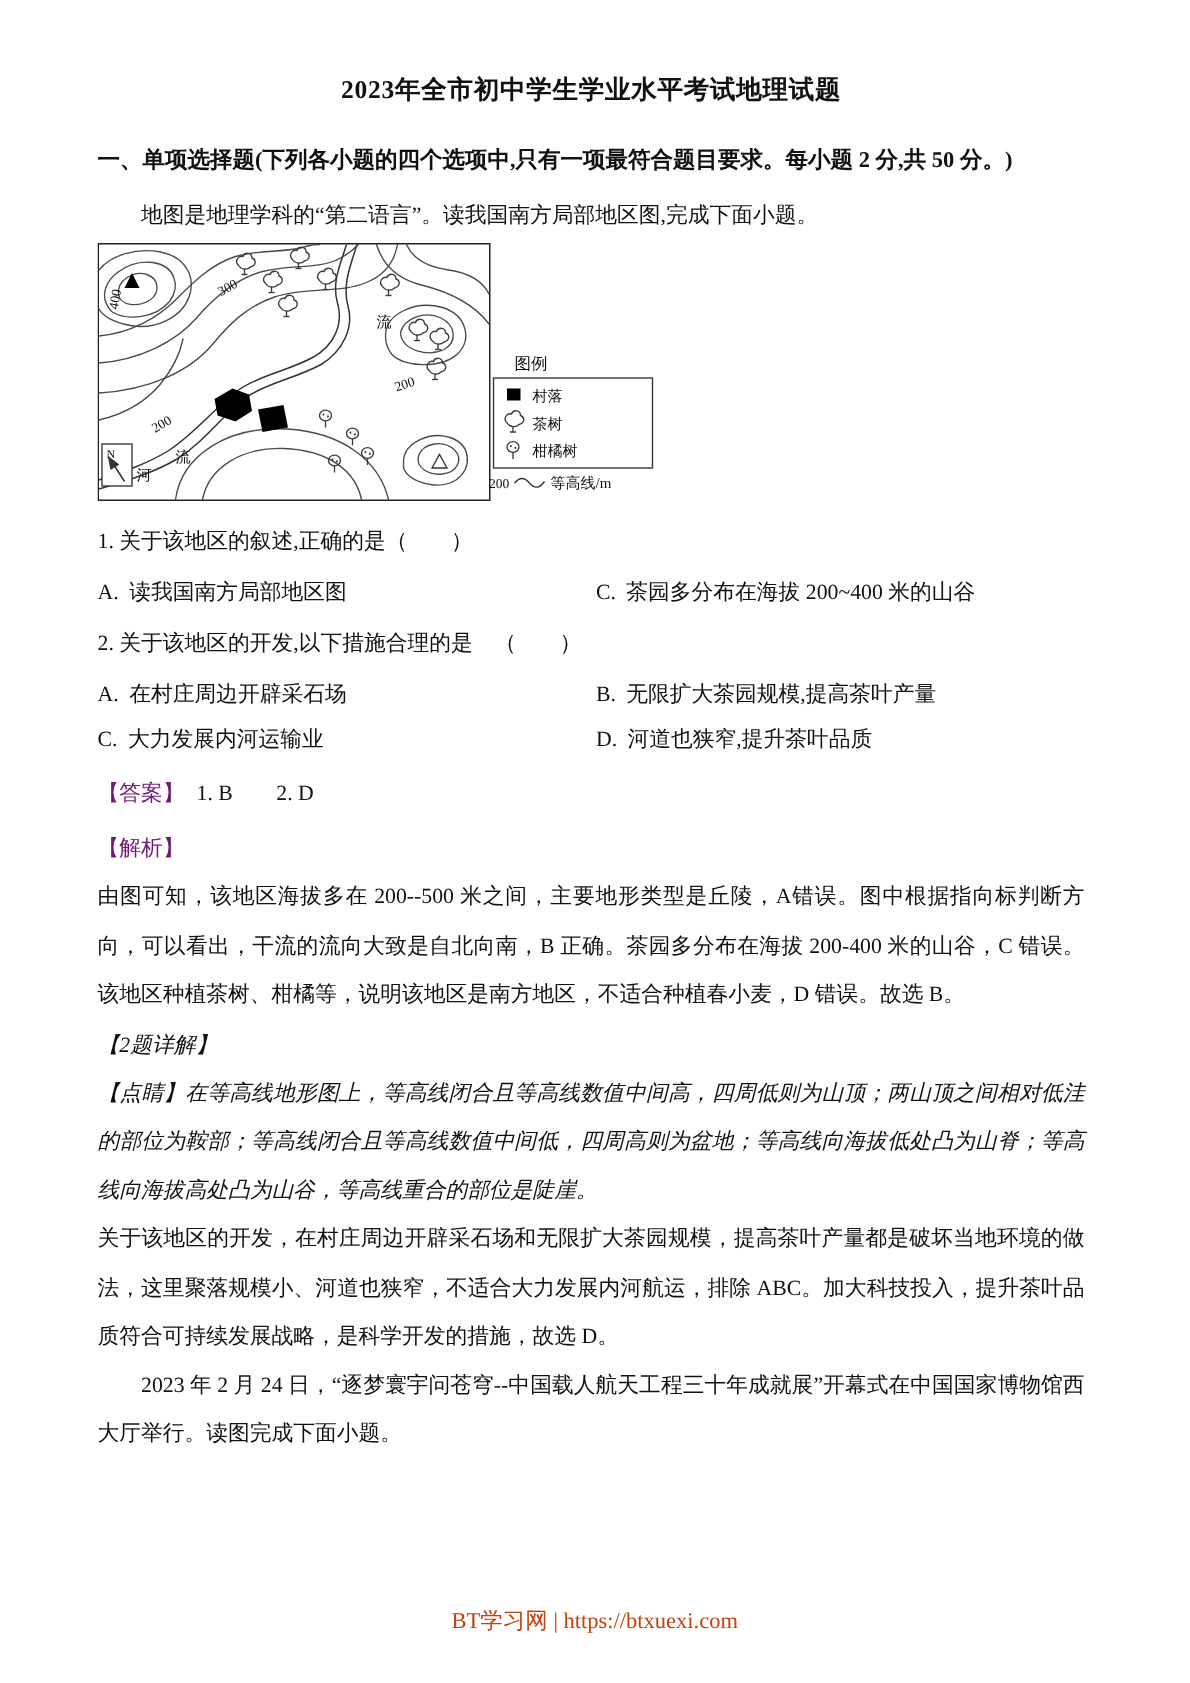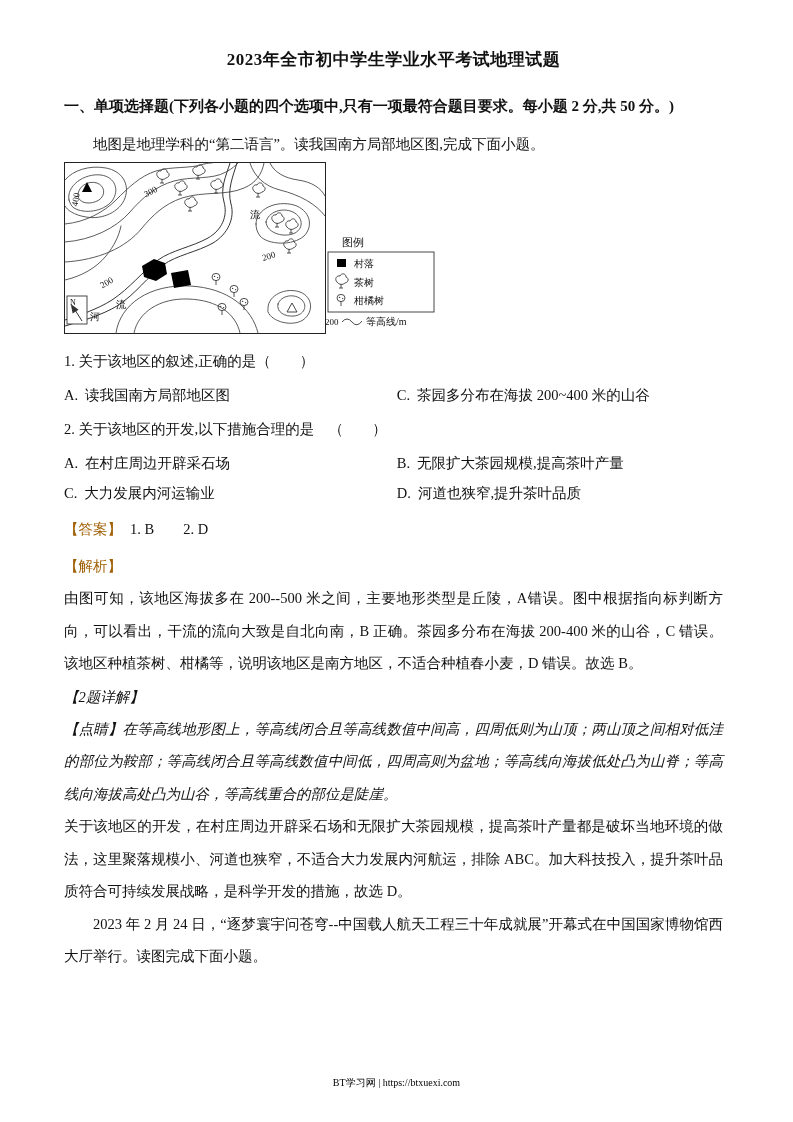--- a/index.html
+++ b/index.html
@@ -5,21 +5,21 @@
   * { box-sizing: border-box; }
   html, body { margin: 0; padding: 0; }
   body {
     width: 793px; height: 1122px;
     background: #ffffff;
     color: #111;
     font-family: "Liberation Serif", "DejaVu Serif", serif;
     position: relative;
     overflow: hidden;
   }
-  .page { padding: 48px 70px 0 64px; }
+  .page { padding: 48px 70px 0 49px; margin-left: 16px; }
 
   .title {
     font-size: 17px; font-weight: 700; text-align: center;
     margin: 0 0 26px 0; letter-spacing: .5px;
   }
   .section-heading {
     font-size: 15px; font-weight: 700;
     margin: 0 0 14px 0;
   }
   .intro { font-size: 14.5px; line-height: 28px; margin: 0 0 4px 0; }
@@ -31,34 +31,34 @@
 
   .stem { font-size: 14.5px; line-height: 30px; margin: 4px 0 4px 0; }
   .opts {
     display: grid; grid-template-columns: 50.5% 49.5%;
     font-size: 14.5px; line-height: 30px; margin: 0 0 2px 0;
   }
   .opt { white-space: nowrap; overflow: hidden; }
   .opt-text { margin-left: 7px; }
 
   .ans-line { font-size: 14.5px; line-height: 31px; margin: 6px 0 0 0; }
-  .tag-blue { color: #a16207; }
+  .tag-blue { color: #701a75; }
   .ans-value { margin-left: 8px; }
 
   .sub-heading { font-size: 14.5px; line-height: 31px; margin: 2px 0 0 0; }
   p.body {
     font-size: 14.5px; line-height: 32.5px; margin: 0;
     text-align: justify;
   }
   .para-gap { margin-top: 2px; font-style: italic; }
   .next-intro { margin-top: 10px; }
 
   .footer {
     position: absolute; left: 0; right: 0; bottom: 32px;
-    text-align: center; color: #000000; font-size: 10px;
+    text-align: center; color: #c2410c; font-size: 15px;
   }
   .footer-link { cursor: pointer; }
 </style>
 </head>
 <body>
 
 <div class="page">
 
   <h1 class="title">2023年全市初中学生学业水平考试地理试题</h1>
 

